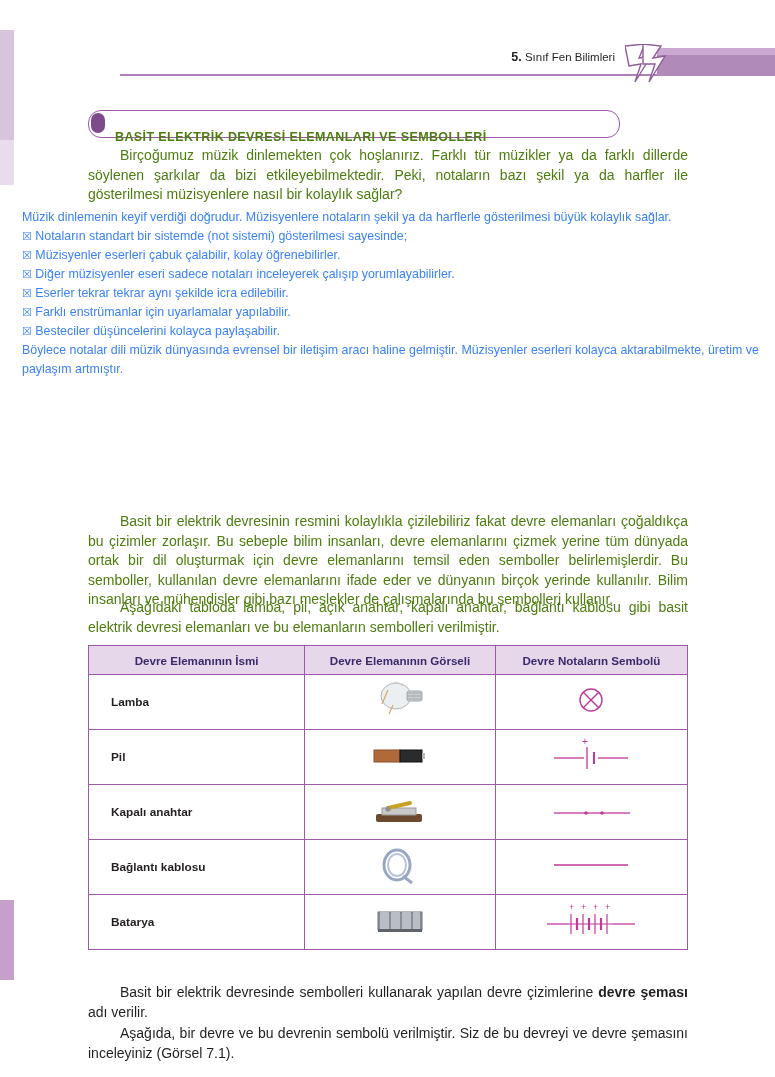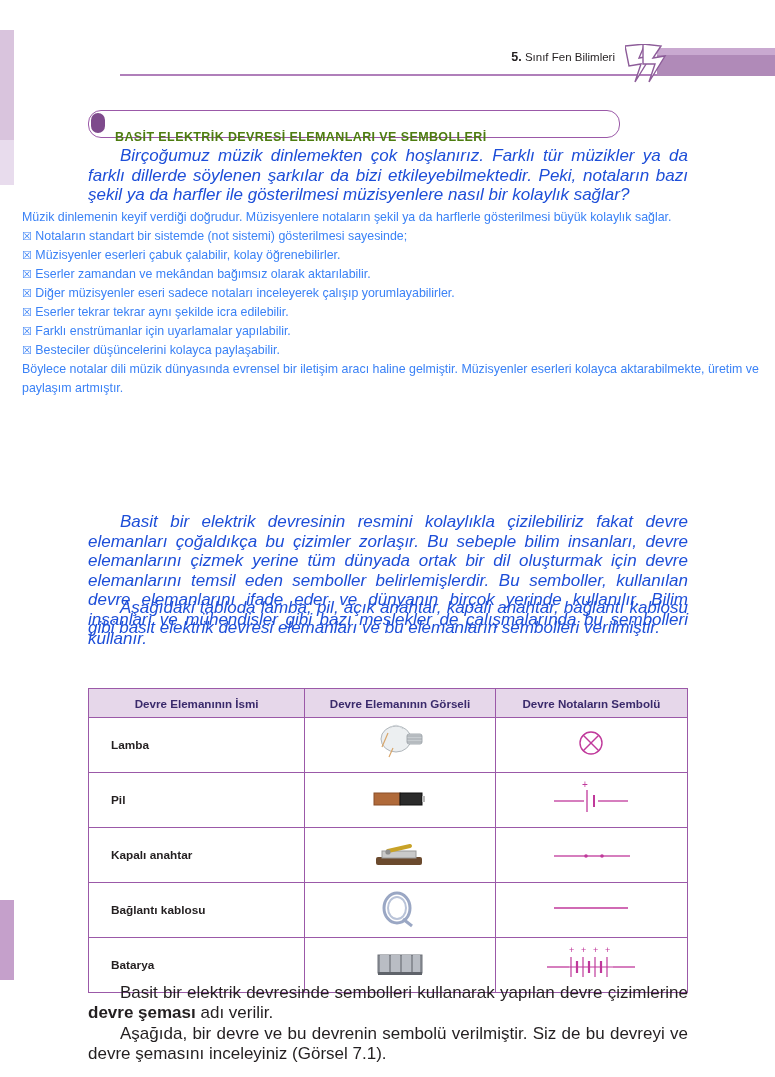--- a/index.html
+++ b/index.html
@@ -89,46 +89,44 @@
     top: 19px;
     font-size: 12.5px;
     font-weight: bold;
     letter-spacing: 0.4px;
     color: #4d7c0f;
   }
 
   
   .para {
     position: absolute;
-    font-size: 17px;
+    font-size: 14px;
     line-height: 19.5px;
     text-align: justify;
-    color: #1d4ed8;
-    font-style: italic;
+    color: #4d7c0f;
   }
   .para .ind { display: inline-block; width: 32px; }
 
   .answer {
     position: absolute;
     font-size: 12.4px;
     line-height: 19px;
     color: #3b82f6;
   }
   .answer .line { display: block; white-space: nowrap; }
   .answer .wrapline { display: block; }
   .box { font-family: "DejaVu Sans", sans-serif; font-size: 11px; }
 
   
   .tbl {
     position: absolute;
     left: 88px;
     top: 645px;
     width: 600px;
     border-collapse: collapse;
-    margin-top: 43px;
   }
   .tbl th, .tbl td {
     border: 1px solid #9b59a8;
   }
   .tbl th {
     background: #e6d7ea;
     color: #3a2a6b;
     font-size: 11.6px;
     font-weight: bold;
     height: 26px;
@@ -143,21 +141,21 @@
     border-radius: 15px;
   }
   .tbl td.img, .tbl td.sym {
     text-align: center;
     vertical-align: middle;
     width: 197px;
   }
 
   .footer-para {
     position: absolute;
-    font-size: 17px;
+    font-size: 14px;
     line-height: 19.5px;
     text-align: justify;
   }
   .footer-para b { font-weight: bold; }
 </style>
 </head>
 <body>
 
 <div class="left-bar top"></div>
 <div class="left-bar mid"></div>
@@ -188,24 +186,20 @@
 
 <div class="answer" style="left:22px; top:208px; width:740px;">
   <span class="wrapline">Müzik dinlemenin keyif verdiği doğrudur. Müzisyenlere notaların şekil ya da harflerle gösterilmesi büyük kolaylık sağlar.</span>
   <span class="line">
     <span class="box">☒</span>
     <span>Notaların standart bir sistemde (not sistemi) gösterilmesi sayesinde;</span>
   </span>
   <span class="line">
     <span class="box">☒</span>
     <span>Müzisyenler eserleri çabuk çalabilir, kolay öğrenebilirler.</span>
-  </span>
-  <span class="line">
-    <span class="box">☒</span>
-    <span>Eserler zamandan ve mekândan bağımsız olarak aktarılabilir.</span>
   </span>
   <span class="line">
     <span class="box">☒</span>
     <span>Diğer müzisyenler eseri sadece notaları inceleyerek çalışıp yorumlayabilirler.</span>
   </span>
   <span class="line">
     <span class="box">☒</span>
     <span>Eserler tekrar tekrar aynı şekilde icra edilebilir.</span>
   </span>
   <span class="line">

